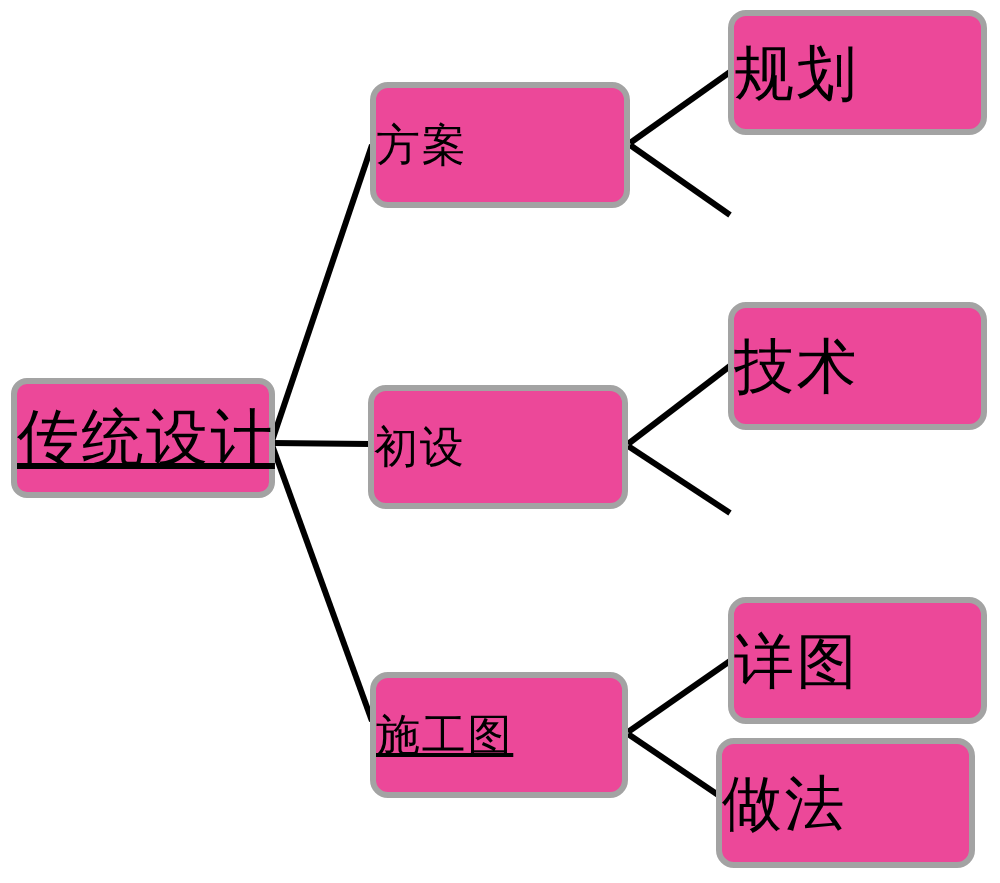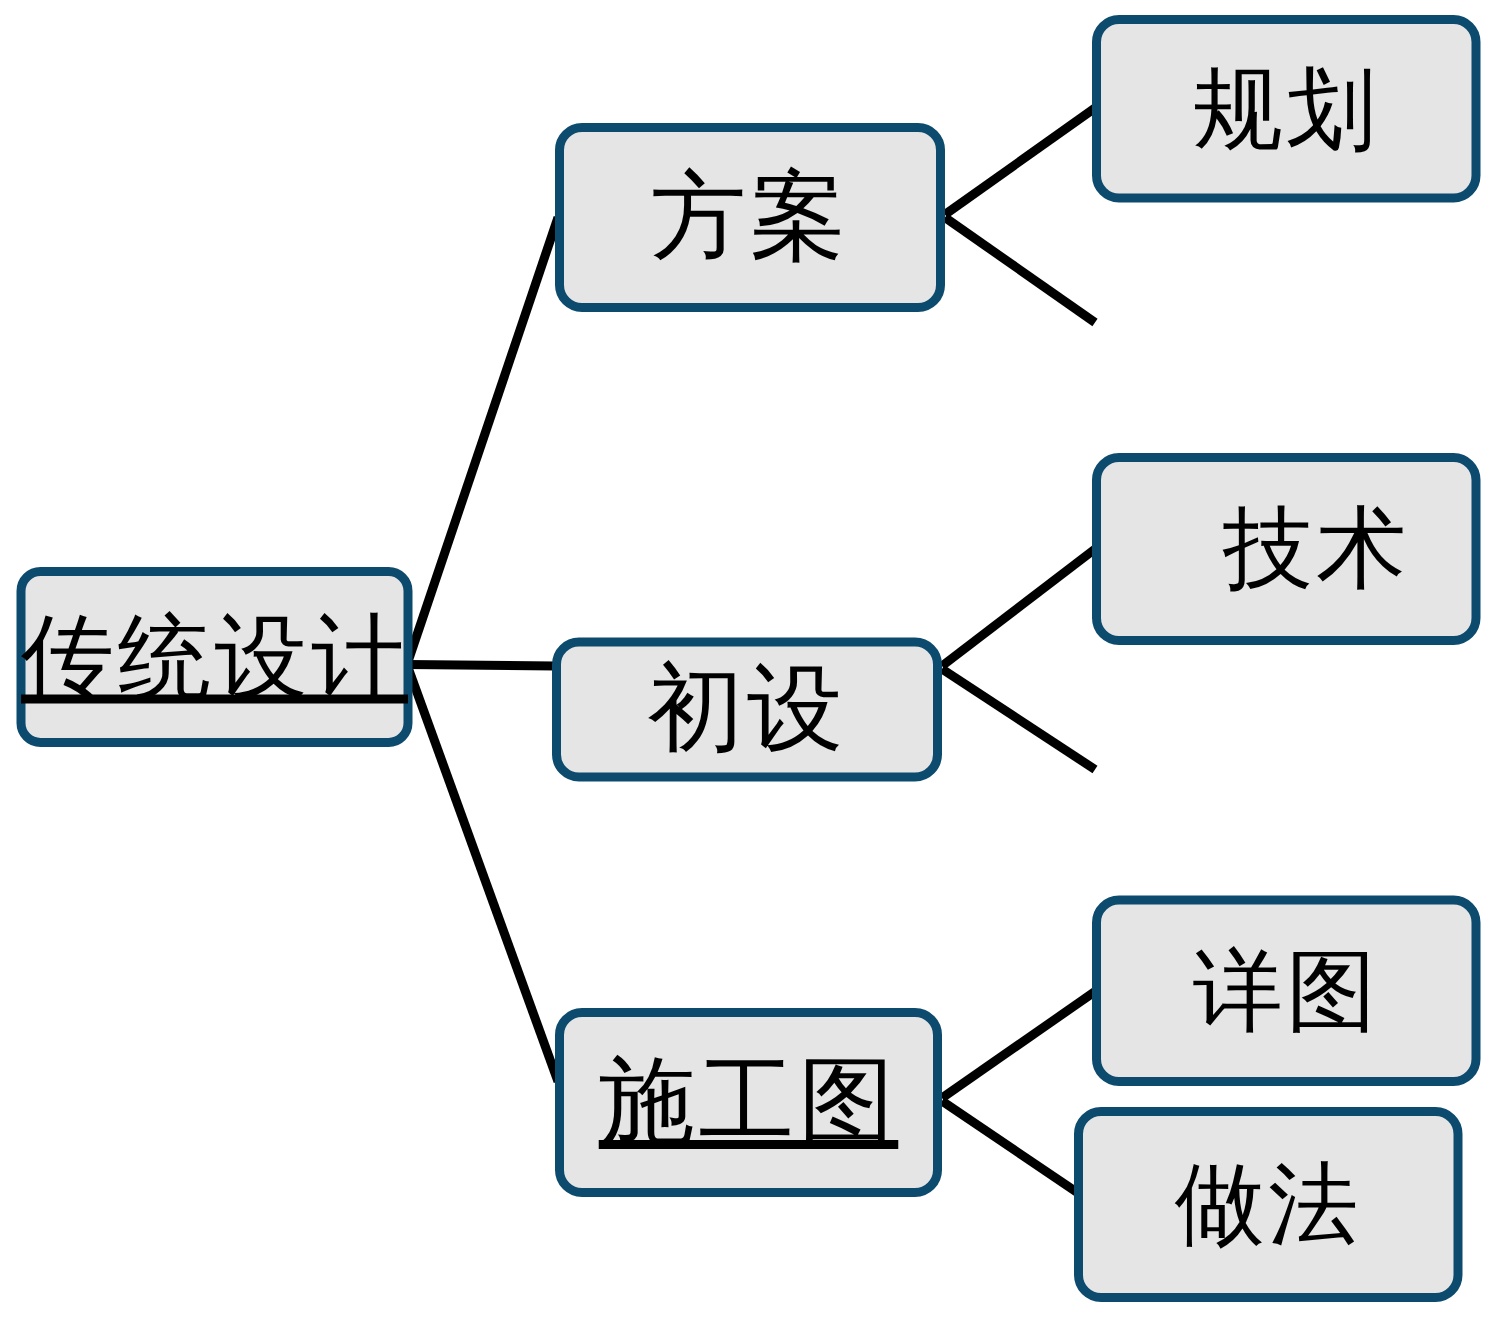--- a/index.html
+++ b/index.html
@@ -22,39 +22,39 @@
     position: absolute;
     top: 0;
     left: 0;
     width: 1000px;
     height: 883px;
     pointer-events: none;
   }
   .node {
     position: absolute;
     box-sizing: border-box;
-    background: #e5e5e5;
-    border: 6px solid #0c4a6e;
+    background: #ec4899;
+    border: 6px solid #a3a3a3;
     border-radius: 18px;
     display: flex;
     align-items: center;
-    justify-content: center;
+    justify-content: flex-start;
     z-index: 2;
   }
   .node-label {
     font-family: "DejaVu Serif", "Liberation Serif", serif;
     color: #000000;
     line-height: 1;
     white-space: nowrap;
     letter-spacing: 0.04em;
     font-weight: 400;
   }
   .node.level-0 { border-width: 6px; border-radius: 16px; text-decoration: underline; }
   .node.level-0 .node-label { font-size: 62px; }
-  .node.level-1 .node-label { font-size: 64px; }
+  .node.level-1 .node-label { font-size: 44px; }
   .node.level-2 .node-label { font-size: 60px; }
 </style>
 </head>
 <body>
 
 <div id="diagram-canvas">
 
   <svg id="connector-layer" viewBox="0 0 1000 883" width="1000" height="883" xmlns="http://www.w3.org/2000/svg">
       <line x1="272" y1="441" x2="372" y2="145" stroke="#000000" stroke-width="6" stroke-linecap="butt"></line>
       <line x1="272" y1="443" x2="370" y2="444" stroke="#000000" stroke-width="6" stroke-linecap="butt"></line>
@@ -67,31 +67,31 @@
       <line x1="628" y1="734" x2="730" y2="803" stroke="#000000" stroke-width="6" stroke-linecap="butt"></line>
     </svg>
 
   <div class="node level-0" style="left: 11px; top: 378px; width: 264px; height: 120px;">
     <span class="node-label">传统设计</span>
   </div>
 
   <div class="node level-1" style="left: 370px; top: 82px; width: 260px; height: 126px;">
     <span class="node-label">方案</span>
   </div>
-  <div class="node level-1" style="left: 368px; top: 385px; width: 260px; height: 96px; margin-top: 40px;">
+  <div class="node level-1" style="left: 368px; top: 385px; width: 260px; height: 124px;">
     <span class="node-label">初设</span>
   </div>
   <div class="node level-1" style="left: 370px; top: 672px; width: 258px; height: 126px; text-decoration: underline;">
     <span class="node-label">施工图</span>
   </div>
 
   <div class="node level-2" style="left: 728px; top: 10px; width: 259px; height: 125px;">
     <span class="node-label">规划</span>
   </div>
-  <div class="node level-2" style="left: 728px; top: 302px; width: 259px; height: 128px; padding-left: 40px;">
+  <div class="node level-2" style="left: 728px; top: 302px; width: 259px; height: 128px;">
     <span class="node-label">技术</span>
   </div>
   <div class="node level-2" style="left: 728px; top: 597px; width: 259px; height: 127px;">
     <span class="node-label">详图</span>
   </div>
   <div class="node level-2" style="left: 716px; top: 738px; width: 259px; height: 130px;">
     <span class="node-label">做法</span>
   </div>
 
 </div>

